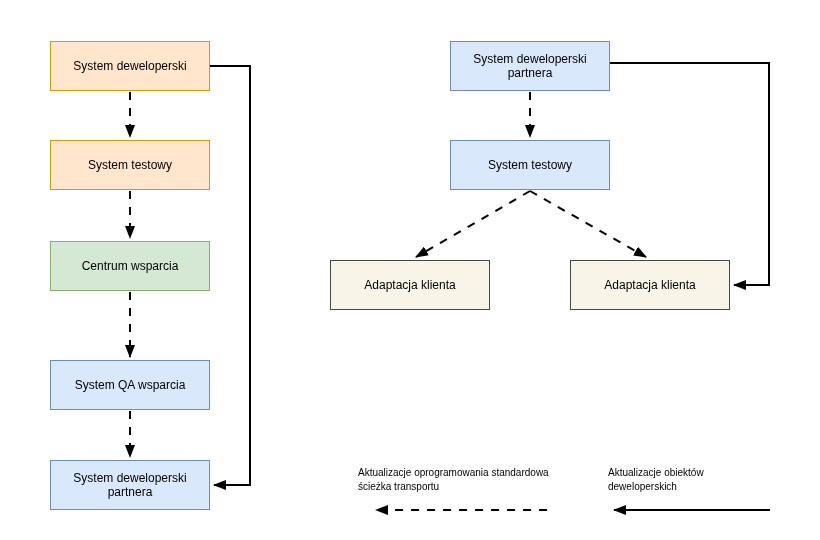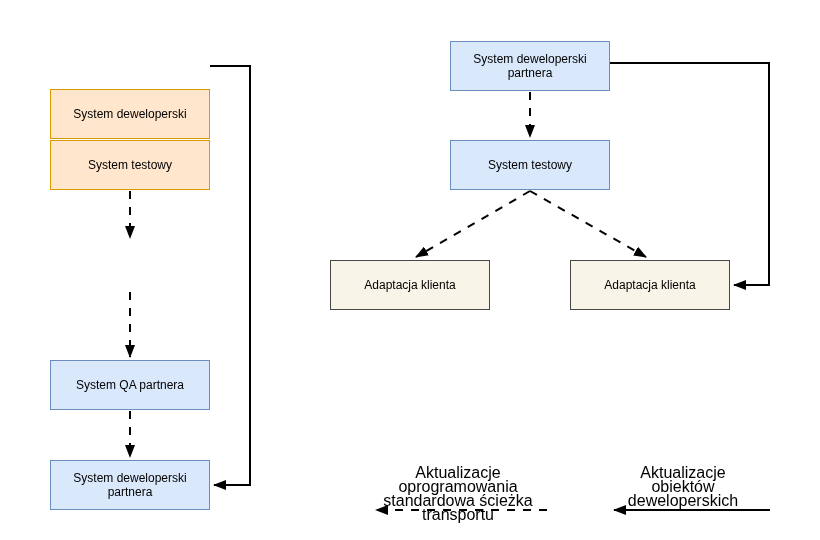--- a/index.html
+++ b/index.html
@@ -24,21 +24,21 @@
     display: flex;
     align-items: center;
     justify-content: center;
     text-align: center;
     font-size: 12px;
     line-height: 14px;
     color: #000000;
     padding: 2px 6px;
   }
   
-  .pos-l1 { left: 50px;  top: 41px; margin-top: 48px; }
+  .pos-l1 { left: 50px;  top: 41px; }
   .pos-l2 { left: 50px;  top: 140px; }
   .pos-l3 { left: 50px;  top: 241px; }
   .pos-l4 { left: 50px;  top: 360px; }
   .pos-l5 { left: 50px;  top: 460px; }
   
   .pos-r1 { left: 450px; top: 41px; }
   .pos-r2 { left: 450px; top: 140px; }
   .pos-a1 { left: 330px; top: 260px; }
   .pos-a2 { left: 570px; top: 260px; }
 
@@ -52,24 +52,24 @@
   .conn {
     fill: none;
     stroke: #000000;
     stroke-width: 2;
   }
   .dashed {
     stroke-dasharray: 8 8;
   }
   .legend-label {
     position: absolute;
-    font-size: 16px;
+    font-size: 10px;
     line-height: 14px;
     color: #000000;
-    text-align: center;
+    text-align: left;
   }
   .legend-dashed-label { left: 358px; top: 466px; width: 200px; }
   .legend-solid-label  { left: 608px; top: 466px; width: 150px; }
 </style>
 </head>
 <body>
 
 <div class="canvas">
 
   <svg class="arrows" viewBox="0 0 820 540">
@@ -95,22 +95,25 @@
     <path class="conn dashed" d="M547,510 L376,510" marker-end="url(#arrowhead)"></path>
     <path class="conn" d="M770,510 L614,510" marker-end="url(#arrowhead)"></path>
   </svg>
 
   <div class="node pos-l1" style="background: rgb(255, 230, 204); border-color: rgb(215, 155, 0);">
     <span>System deweloperski</span>
   </div>
   <div class="node pos-l2" style="background: rgb(255, 230, 204); border-color: rgb(215, 155, 0);">
     <span>System testowy</span>
   </div>
+  <div class="node pos-l3" style="background: rgb(213, 232, 212); border-color: rgb(130, 179, 102);">
+    <span>Centrum wsparcia</span>
+  </div>
   <div class="node pos-l4" style="background: rgb(218, 232, 252); border-color: rgb(108, 142, 191);">
-    <span>System QA partnera</span>
+    <span>System QA wsparcia</span>
   </div>
   <div class="node pos-l5" style="background: rgb(218, 232, 252); border-color: rgb(108, 142, 191);">
     <span>System deweloperski partnera</span>
   </div>
 
   <div class="node pos-r1" style="background: rgb(218, 232, 252); border-color: rgb(108, 142, 191);">
     <span>System deweloperski partnera</span>
   </div>
   <div class="node pos-r2" style="background: rgb(218, 232, 252); border-color: rgb(108, 142, 191);">
     <span>System testowy</span>

